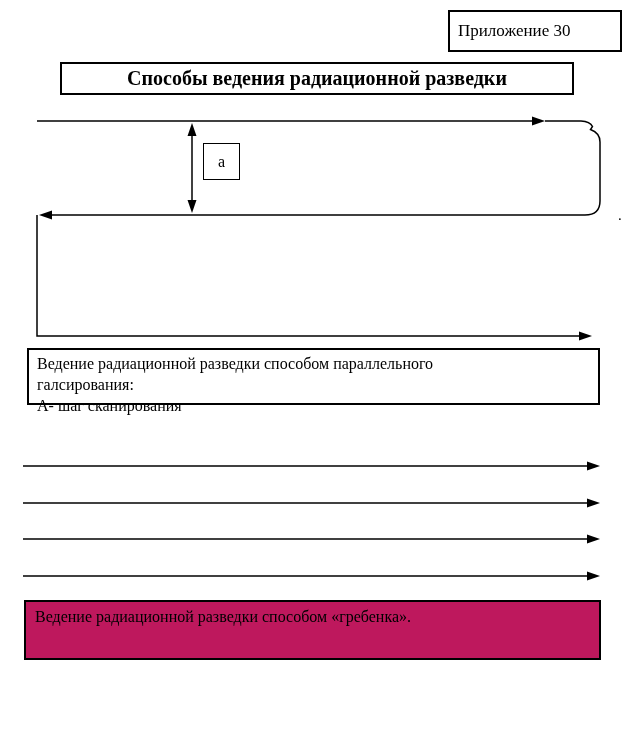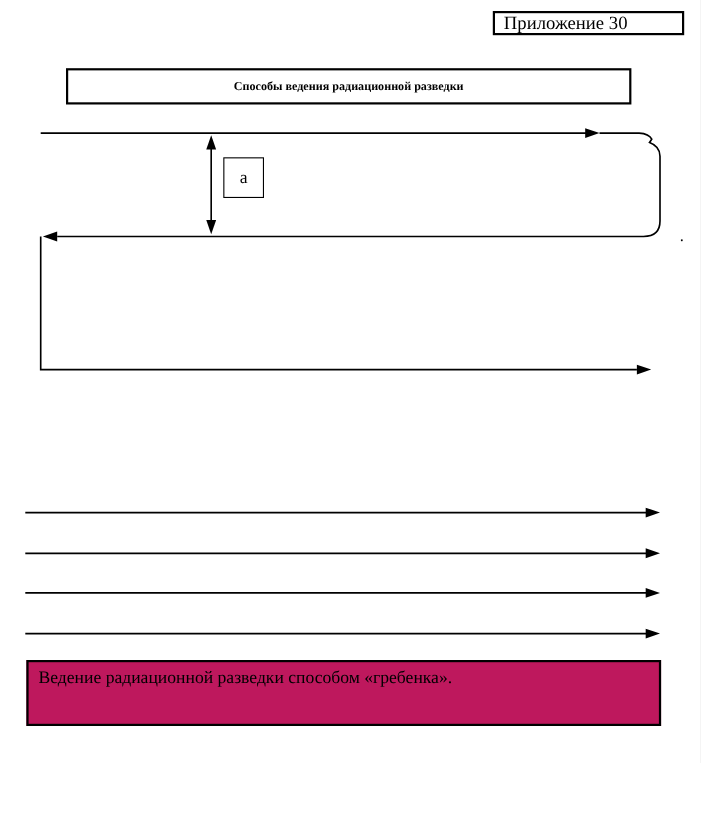--- a/index.html
+++ b/index.html
@@ -7,28 +7,28 @@
     position:relative;
     width:637px;height:745px;
     background:#ffffff;
     font-family:"Liberation Serif","DejaVu Serif",serif;
     color:#000;
     overflow:hidden;
   }
   .abs{position:absolute;box-sizing:border-box;}
   .bordered{border:2px solid #000;background:#fff;}
   .appendix-box{
-    left:448px;top:10px;width:174px;height:22px;
+    left:448px;top:10px;width:174px;height:42px;
     display:flex;align-items:center;
     padding-left:8px;font-size:17px;
   }
   .title-box{
     left:60px;top:62px;width:514px;height:33px;
     display:flex;align-items:center;justify-content:center;
-    font-size:11px;font-weight:bold;
+    font-size:20px;font-weight:bold;
   }
   .diagram-svg{left:0;top:0;width:637px;height:745px;pointer-events:none;}
   .step-box{
     left:203px;top:143px;width:37px;height:37px;
     border:1.5px solid #000;background:#fff;
     display:flex;align-items:center;justify-content:center;
     font-size:16px;
   }
   .caption1{
     left:27px;top:348px;width:573px;height:57px;
@@ -93,18 +93,23 @@
       <polygon points="600,576 587,571.5 587,580.5" fill="#000" stroke="none"></polygon>
     </g>
   </svg>
 
   <div class="abs step-box">
     <span>а</span>
   </div>
 
   <div class="abs stray-dot">.</div>
 
+  <div class="abs caption1">
+    <div class="cap-line">Ведение радиационной разведки способом параллельного</div>
+    <div class="cap-line">галсирования:</div>
+    <div class="cap-line">А- шаг сканирования</div>
+  </div>
 
   <div class="abs caption2">
     <span>Ведение радиационной разведки способом «гребенка».</span>
   </div>
 
 </div>
 
 </body></html>

